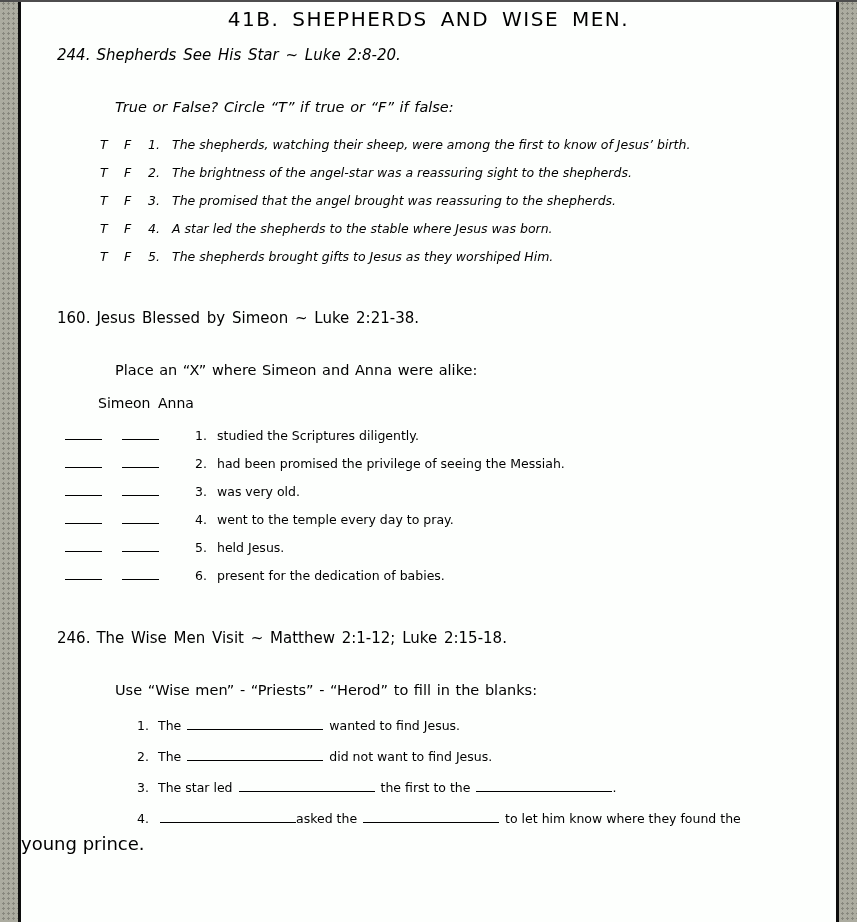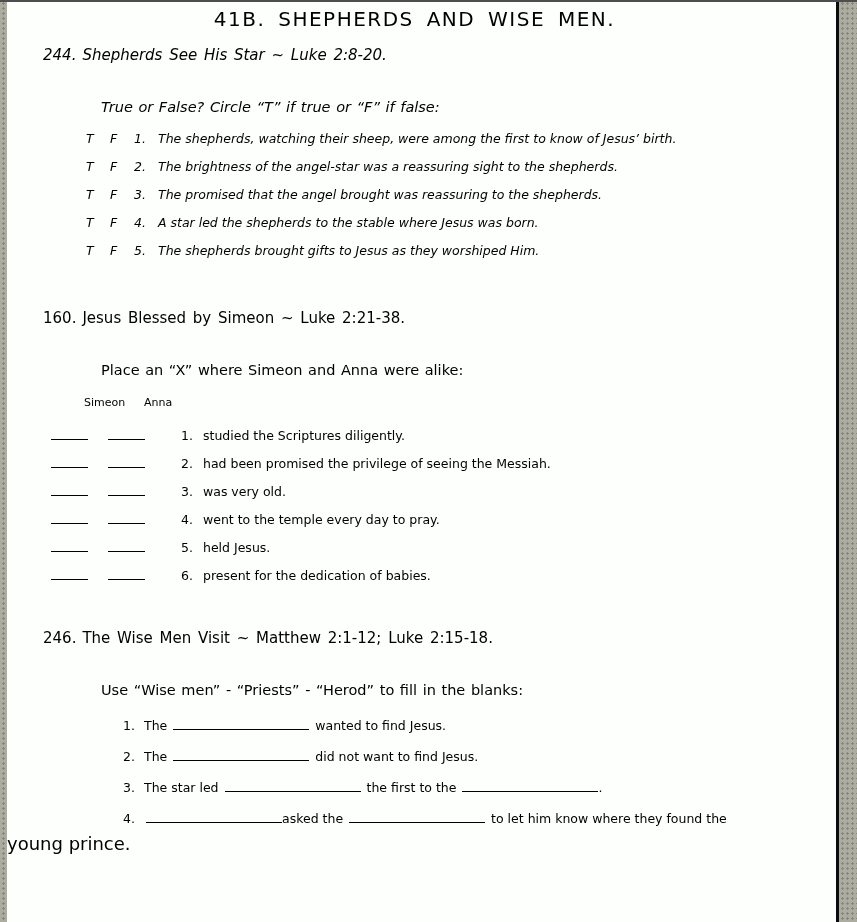--- a/index.html
+++ b/index.html
@@ -29,21 +29,21 @@
     position: absolute; top: 0; bottom: 0; width: 3px;
     background: #0d0d0d;
   }
   .vborder-left { left: 18px; }
   .vborder-right { right: 18px; }
   .top-line {
     position: absolute; top: 0; left: 0; right: 0; height: 2px;
     background: #4e4e4e; z-index: 5;
   }
   .page {
-    position: absolute; top: 2px; bottom: 0; left: 7px; width: 815px;
+    position: absolute; top: 2px; bottom: 0; left: 21px; width: 815px;
     background: #fdfffd;
   }
   .doc-title {
     margin-top: 5px;
     text-align: center;
     font-size: 20px;
     letter-spacing: 1.5px;
     word-spacing: 5px;
     line-height: 24px;
   }
@@ -59,35 +59,35 @@
   }
   .sec-heading .sec-num { display: inline-block; margin-right: 6px; }
   .sec-instruction {
     padding-left: 94px;
     font-size: 14.5px;
     line-height: 20px;
     word-spacing: 1px;
     margin-top: 32px;
   }
   
-  .tf-items { margin-top: 8px; }
+  .tf-items { margin-top: 14px; }
   .tf-row {
     padding-left: 79px;
     height: 28px;
     line-height: 28px;
     font-size: 12.5px;
     white-space: nowrap;
   }
   .tf-letter { display: inline-block; width: 24px; }
   .item-num { display: inline-block; width: 24px; }
   
   .match-header {
     margin-top: 13px;
     padding-left: 77px;
-    font-size: 11px;
+    font-size: 14px;
     line-height: 20px;
   }
   .match-col1 { display: inline-block; width: 60px; }
   .match-items { margin-top: 9px; }
   .match-row {
     padding-left: 44px;
     height: 28px;
     line-height: 28px;
     font-size: 12.5px;
     white-space: nowrap;

